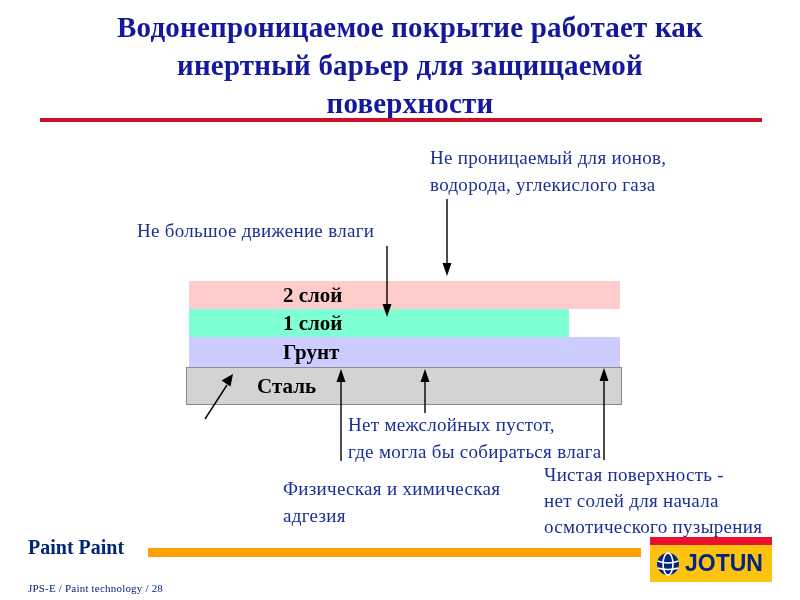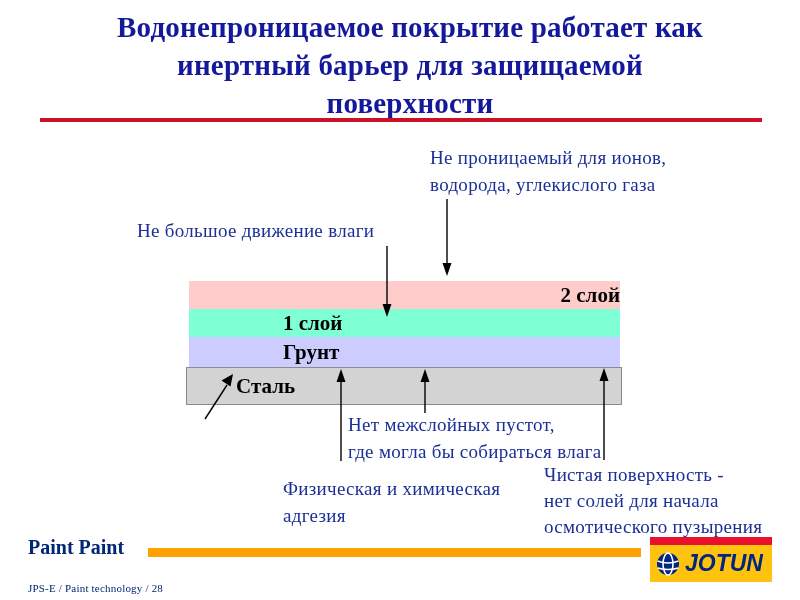--- a/index.html
+++ b/index.html
@@ -42,27 +42,27 @@
   .note-physchem    { left: 283px; top: 475px; line-height: 27px; }
   .note-clean       { left: 544px; top: 462px; line-height: 26px; }
 
   .layer {
     position: absolute;
     display: flex; align-items: center;
     padding-left: 94px;
     box-sizing: border-box;
     font-size: 21px; font-weight: bold; color: #000000;
   }
-  .layer-top2  { left: 189px; top: 281px; width: 431px; height: 28px; background: #ffcccc; justify-content: flex-end; }
-  .layer-top1  { left: 189px; top: 309px; width: 431px; height: 28px; background: #7fffd4; }
+  .layer-top2  { left: 189px; top: 281px; width: 431px; height: 28px; background: #ffcccc; }
+  .layer-top1  { left: 189px; top: 309px; width: 380px; height: 28px; background: #7fffd4; }
   .layer-primer{ left: 189px; top: 337px; width: 431px; height: 30px; background: #ccccff; }
   .layer-steel {
     left: 186px; top: 367px; width: 436px; height: 38px;
     background: #d3d3d3; border: 1px solid #8a8a8a;
-    padding-left: 49px;
+    padding-left: 70px;
   }
 
   .arrows-svg {
     position: absolute; left: 0; top: 0;
     width: 800px; height: 600px;
     pointer-events: none;
     z-index: 5;
   }
 
   .footer-brand {
@@ -74,21 +74,21 @@
     font-size: 11px; color: #002776;
     letter-spacing: 0.2px;
   }
   .footer-bar {
     position: absolute; left: 148px; top: 548px;
     width: 493px; height: 9px;
     background: #ffa101;
   }
   .logo {
     position: absolute; left: 650px; top: 537px;
-    width: 130px; height: 45px; font-style: italic;
+    width: 130px; height: 45px;
   }
   .logo-red { position: absolute; left: 0; top: 0; width: 122px; height: 8px; background: #e8112d; }
   .logo-yellow {
     position: absolute; left: 0; top: 8px; width: 122px; height: 37px;
     background: #ffc20e;
     display: flex; align-items: center;
   }
   .logo-globe { margin-left: 5px; flex: 0 0 auto; }
   .logo-word {
     font-family: "Liberation Sans", sans-serif;

